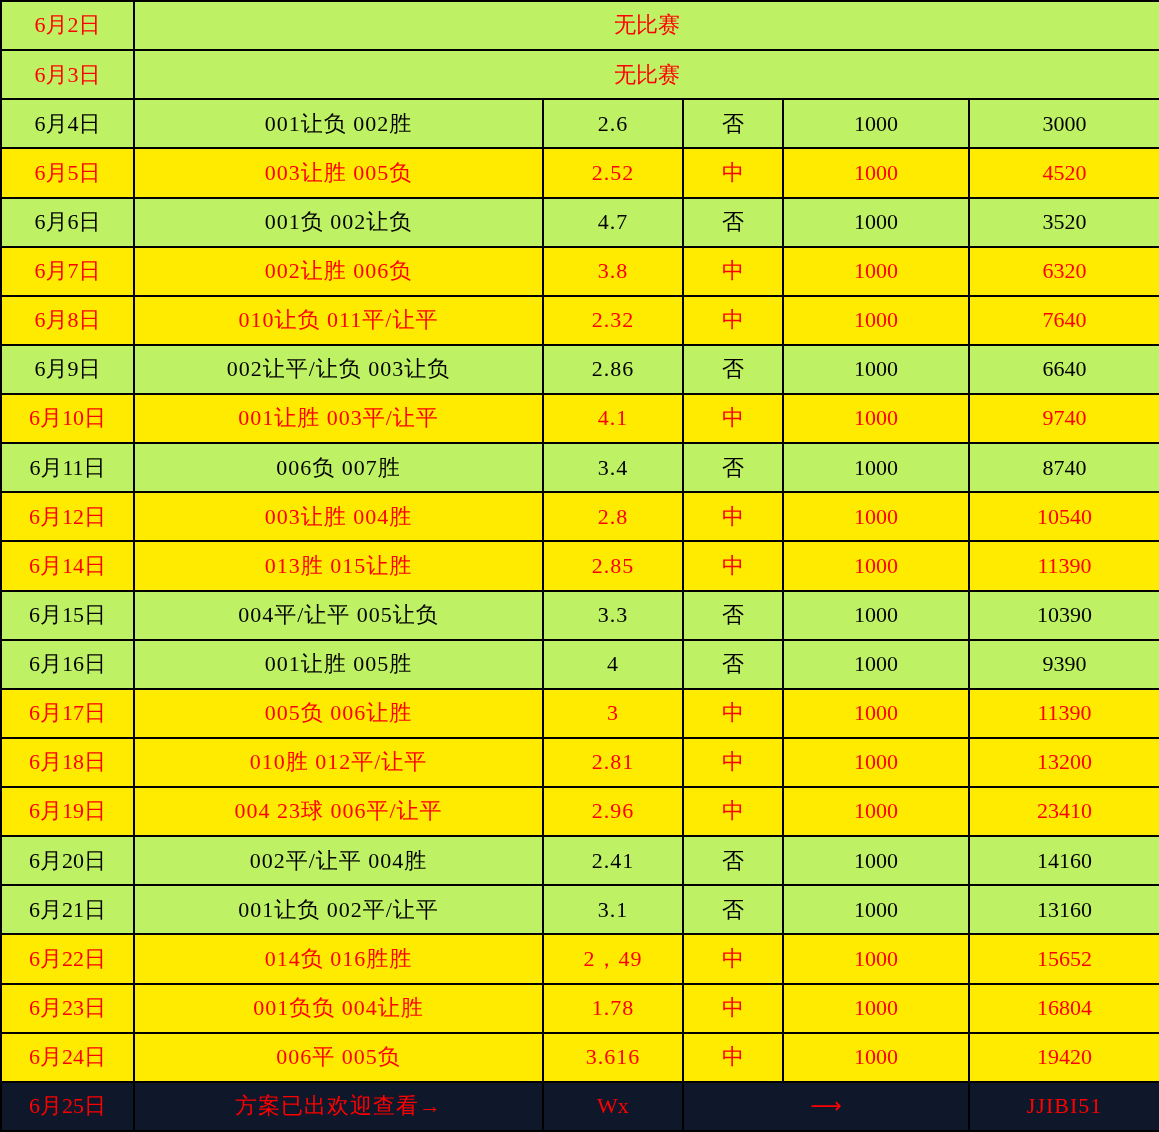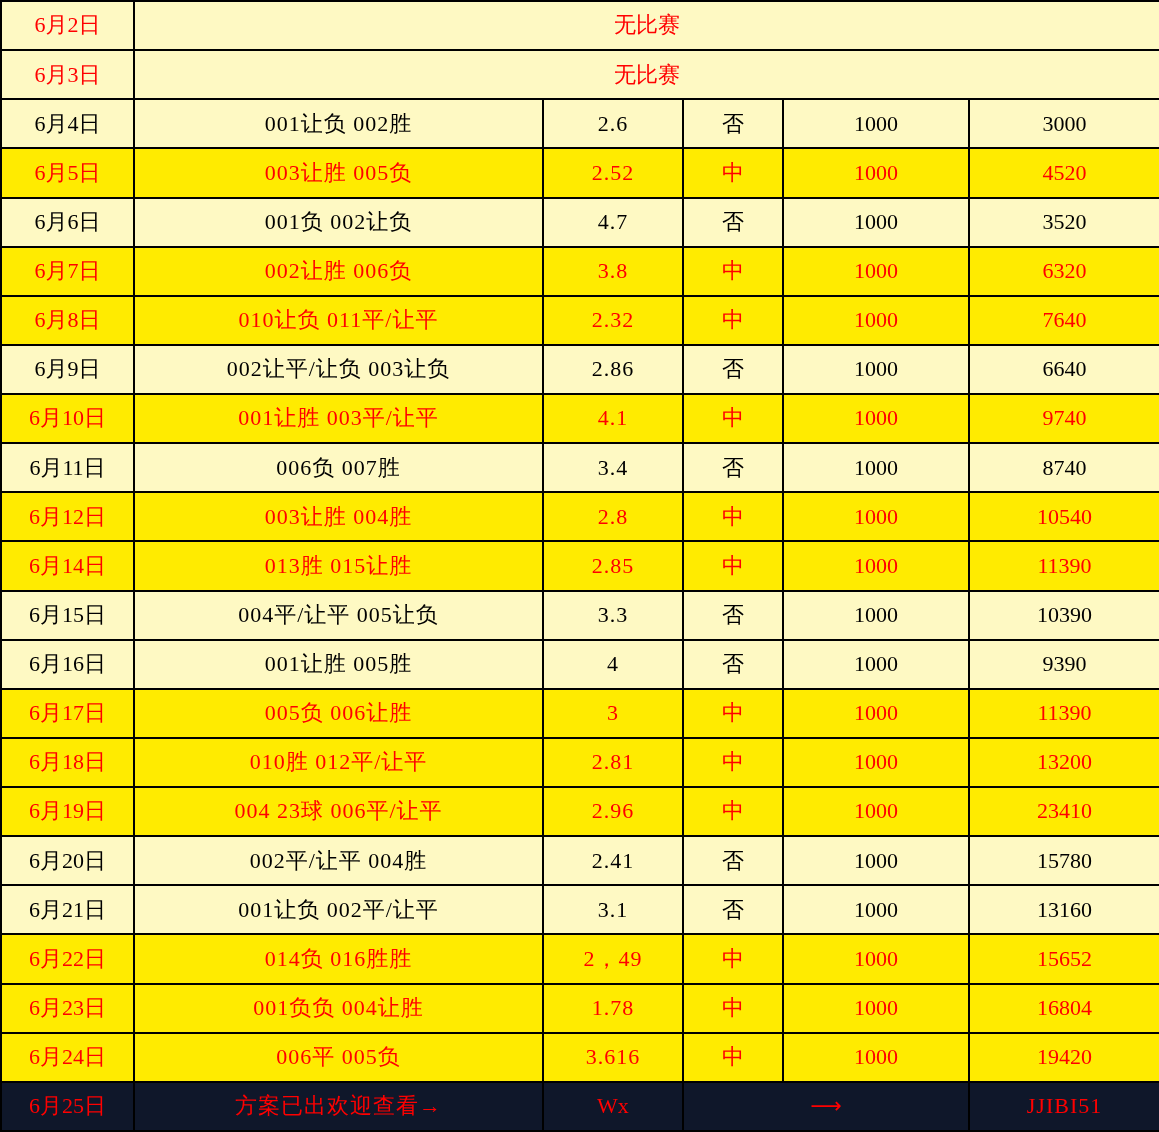--- a/index.html
+++ b/index.html
@@ -38,21 +38,21 @@
   }
   
   col.c-date  { width: 133px; }
   col.c-pick  { width: 409px; }
   col.c-odds  { width: 140px; }
   col.c-hit   { width: 100px; }
   col.c-stake { width: 186px; }
   col.c-total { width: 191px; }
 
   
-  tr.pale td   { background: #fef9c3; }
+  tr.pale td   { background: #bef264; }
   tr.bright td { background: #ffeb00; }
 
   
   td.blk { color: #000000; }
   td.red { color: #ff0000; }
 
   tr.norow td.nomatch {
     font-size: 22px;
   }
   tr.r-last td {
@@ -209,21 +209,21 @@
           <td class="red">中</td>
           <td class="red">1000</td>
           <td class="red">23410</td>
         </tr>
         <tr class="pale">
           <td class="blk">6月20日</td>
           <td class="blk pick-txt">002平/让平  004胜</td>
           <td class="blk odds-txt">2.41</td>
           <td class="blk">否</td>
           <td class="blk">1000</td>
-          <td class="blk">15780</td>
+          <td class="blk">14160</td>
         </tr>
         <tr class="pale">
           <td class="blk">6月21日</td>
           <td class="blk pick-txt">001让负  002平/让平</td>
           <td class="blk odds-txt">3.1</td>
           <td class="blk">否</td>
           <td class="blk">1000</td>
           <td class="blk">13160</td>
         </tr>
         <tr class="bright">

